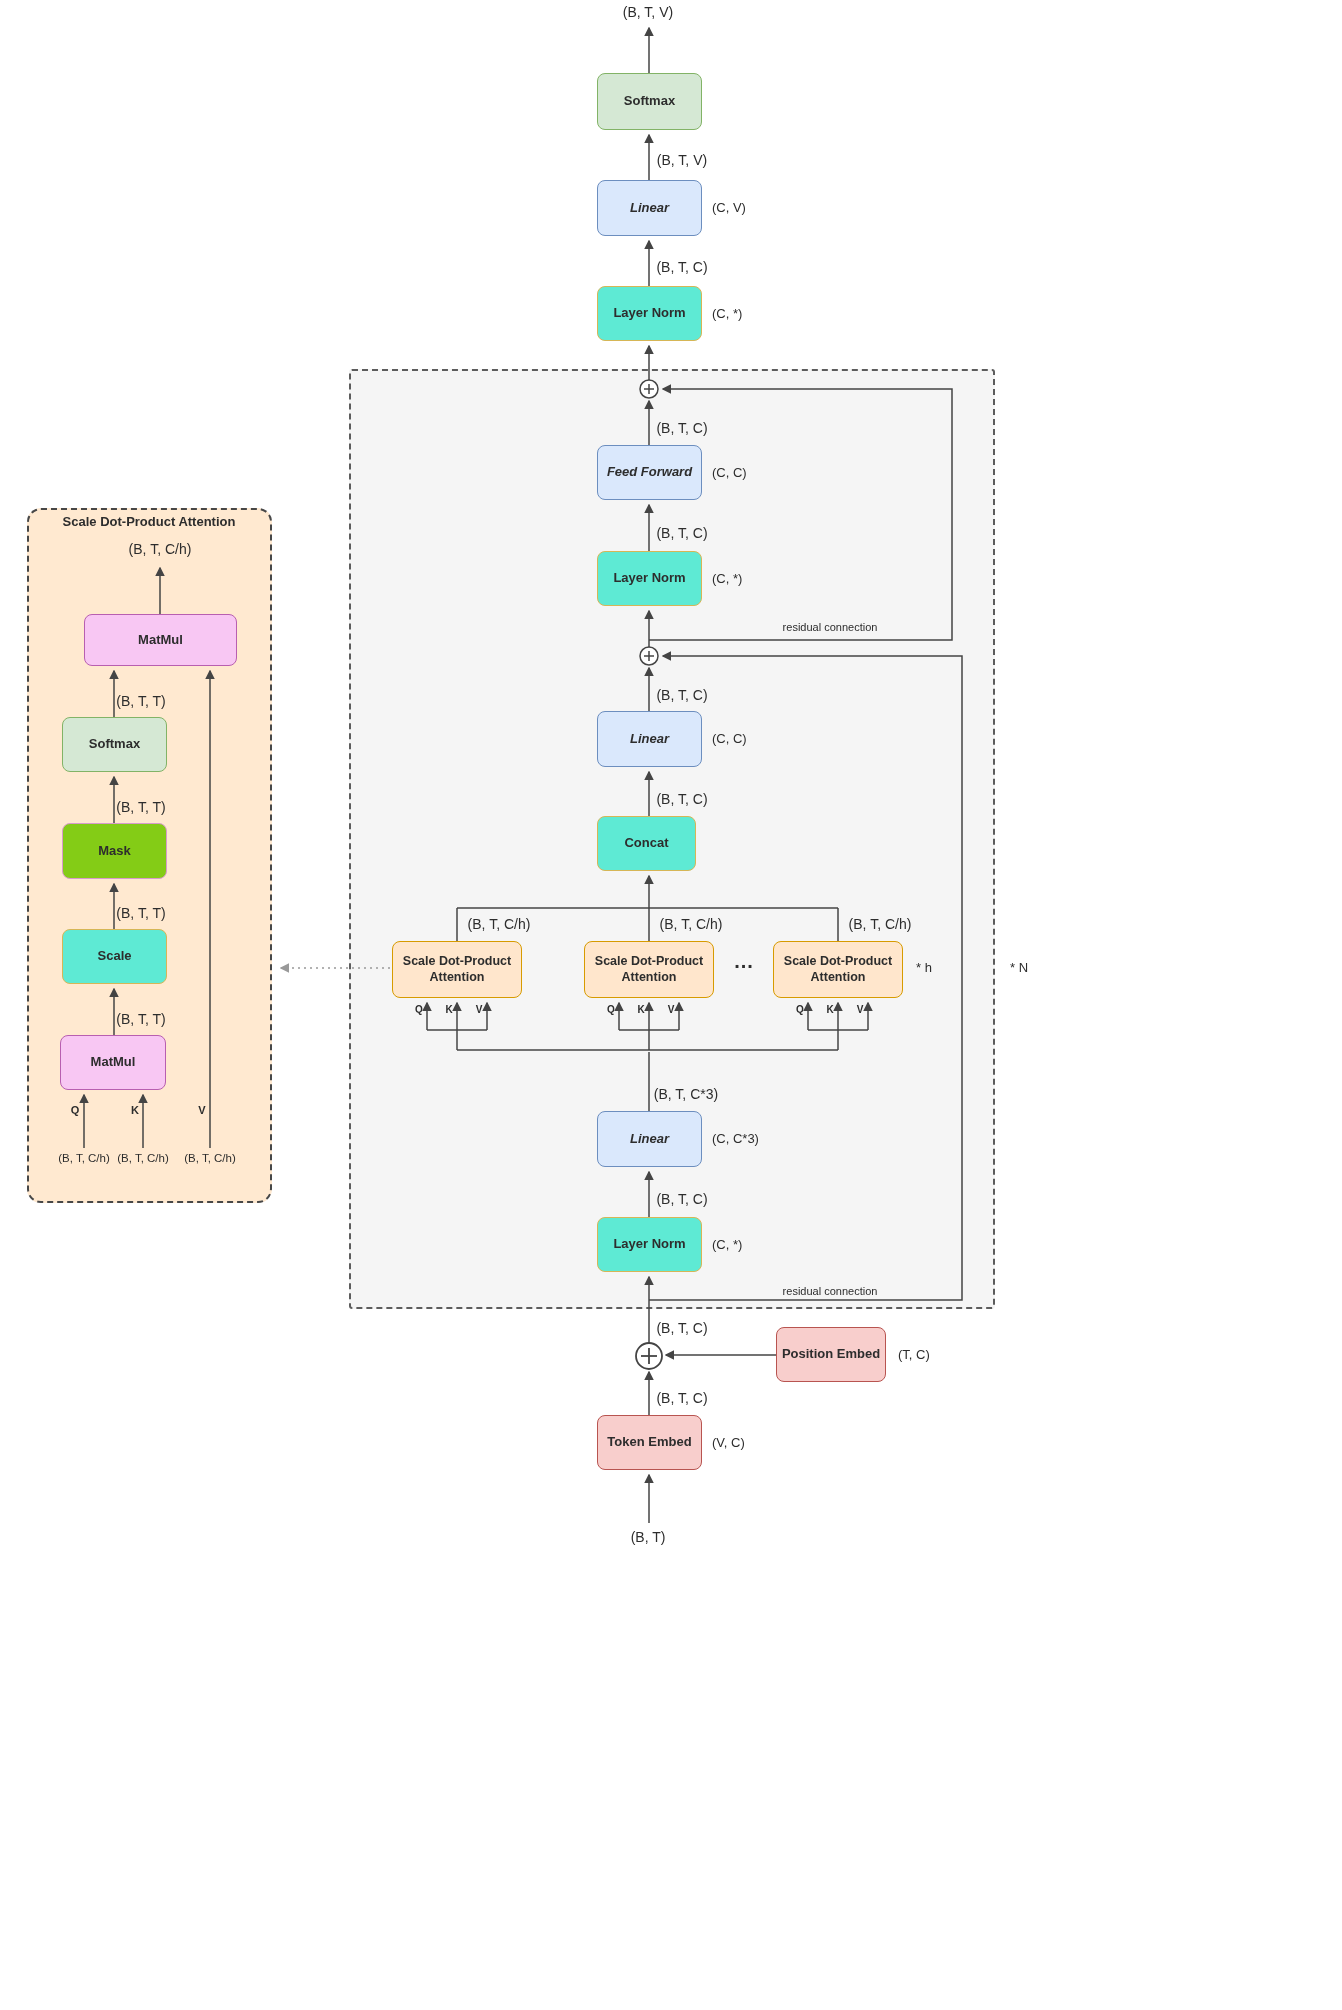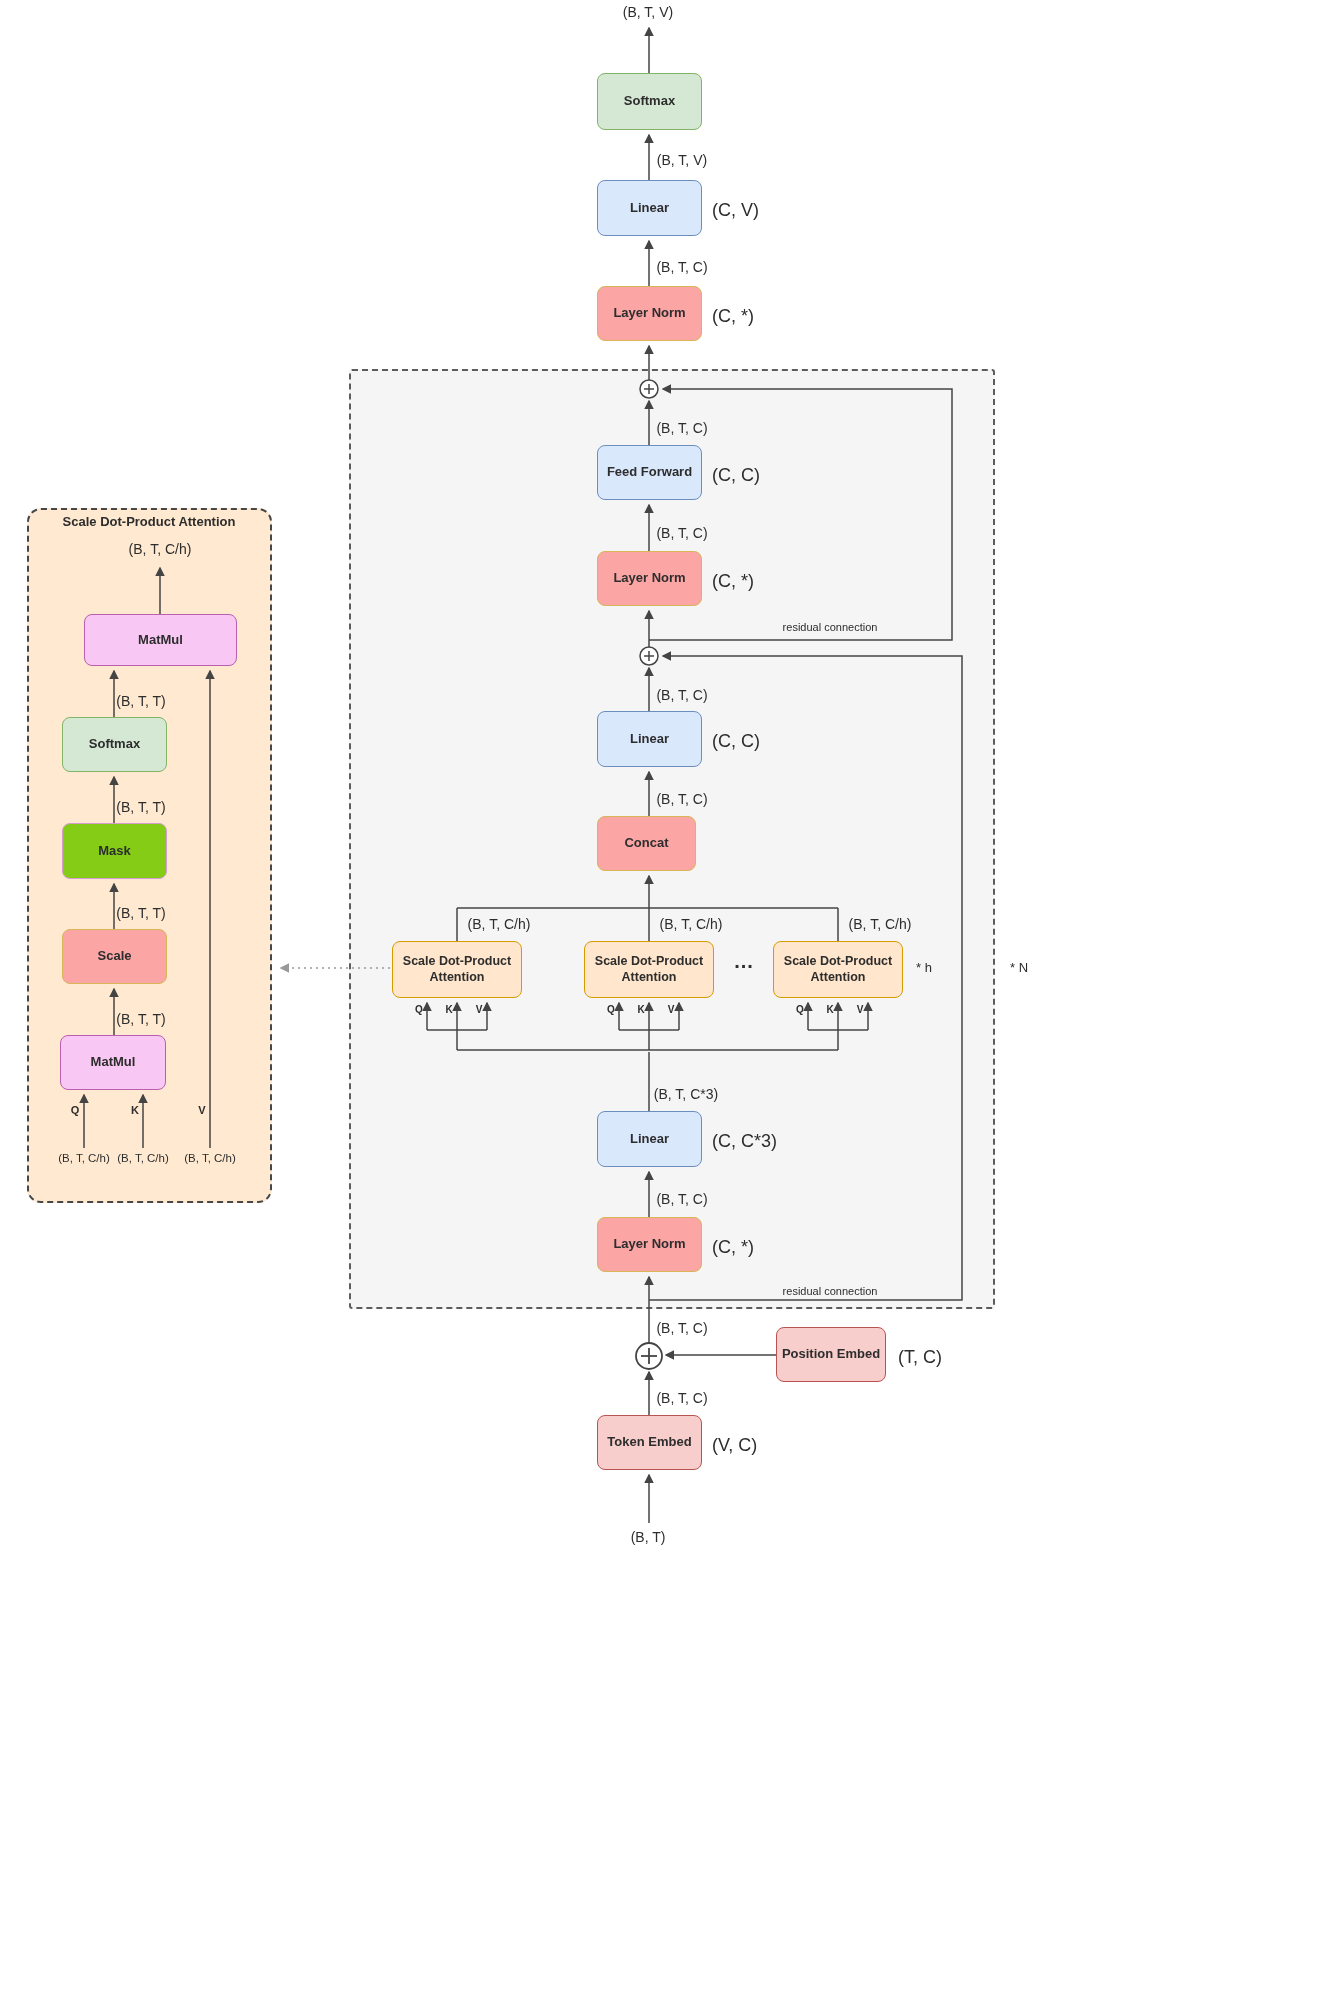--- a/index.html
+++ b/index.html
@@ -11,30 +11,30 @@
     background:#f5f5f5; border:2px dashed #5c5c5c; border-radius:3px; }
   .detail-container { left:27px; top:508px; width:245px; height:695px;
     background:#ffe9d0; border:2px dashed #474747; border-radius:14px; }
 
   .wires { position:absolute; left:0; top:0; width:1342px; height:2010px; z-index:2; }
 
   .box { position:absolute; z-index:3; display:flex; align-items:center; justify-content:center;
     text-align:center; font-size:13px; font-weight:bold; color:#2d2d2d;
     border-radius:8px; border:1.5px solid; line-height:1.25; }
   .green  { background:#d5e8d4; border-color:#82b366; }
-  .blue   { background:#dae8fc; border-color:#6c8ebf; }
-  .yellow { background:#fca5a5; border-color:#d6b656; }
+  .blue   { background:#dae8fc; border-color:#6c8ebf;font-style:italic; }
+  .yellow { background:#5eead4; border-color:#d6b656; }
   .red    { background:#f8cecc; border-color:#b85450; }
   .orange { background:#ffe6cc; border-color:#d79b00; font-size:12.5px; padding:0 9px; }
   .pink   { background:#f8c7f3; border-color:#b85fb0; }
   .maskpink { background:#84cc16; border-color:#d89bcb; }
 
   .lbl { position:absolute; z-index:4; font-size:14px; font-weight:500; color:#2d2d2d; white-space:nowrap; }
   .cx  { transform:translateX(-50%); }
-  .side { position:absolute; z-index:4; font-size:18px; color:#2d2d2d; white-space:nowrap; }
+  .side { position:absolute; z-index:4; font-size:13px; color:#2d2d2d; white-space:nowrap; }
   .title { font-size:13px; font-weight:bold; }
   .small { font-size:11px; }
   .qkv { font-size:10px; font-weight:bold; }
   .dots { font-size:20px; font-weight:bold; letter-spacing:1px; }
   .mult { font-size:13px; font-weight:500; }
 </style>
 </head>
 <body>
 
 <div class="canvas">

